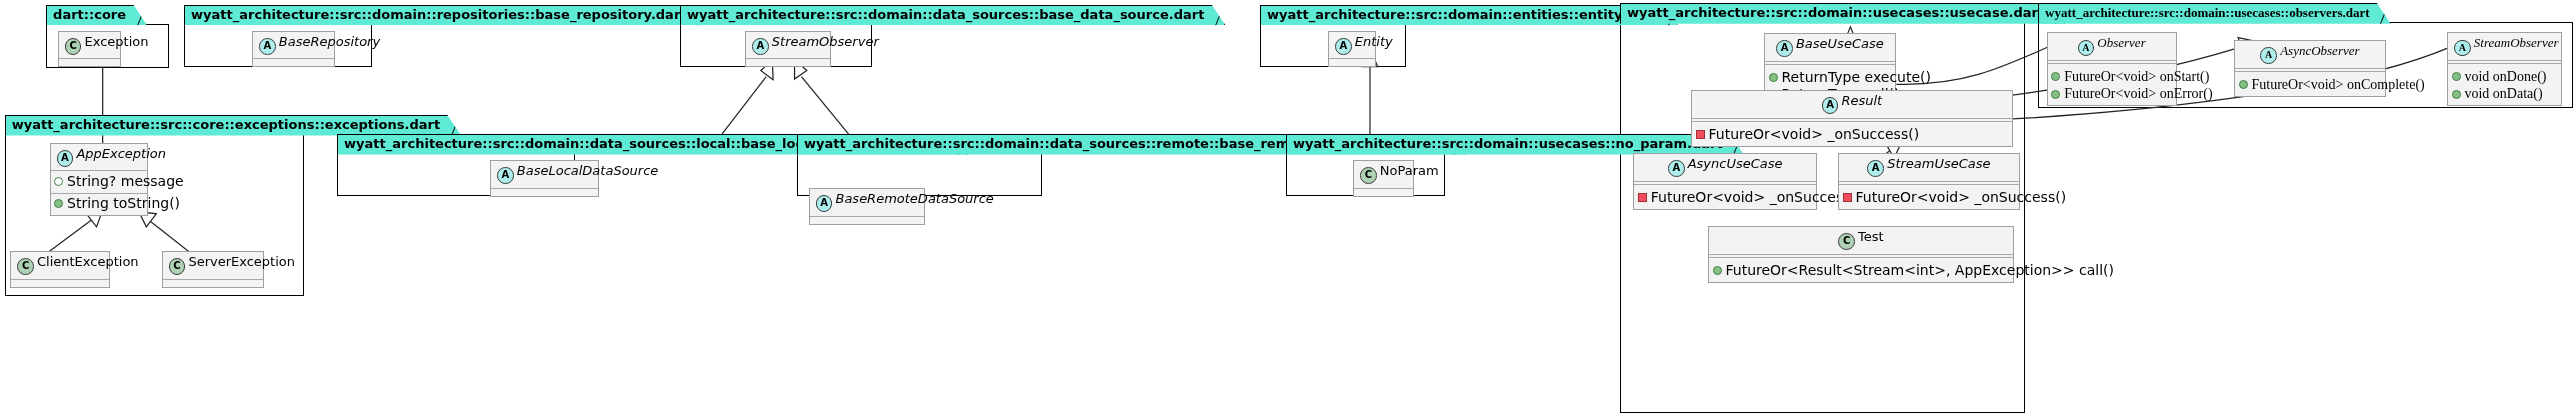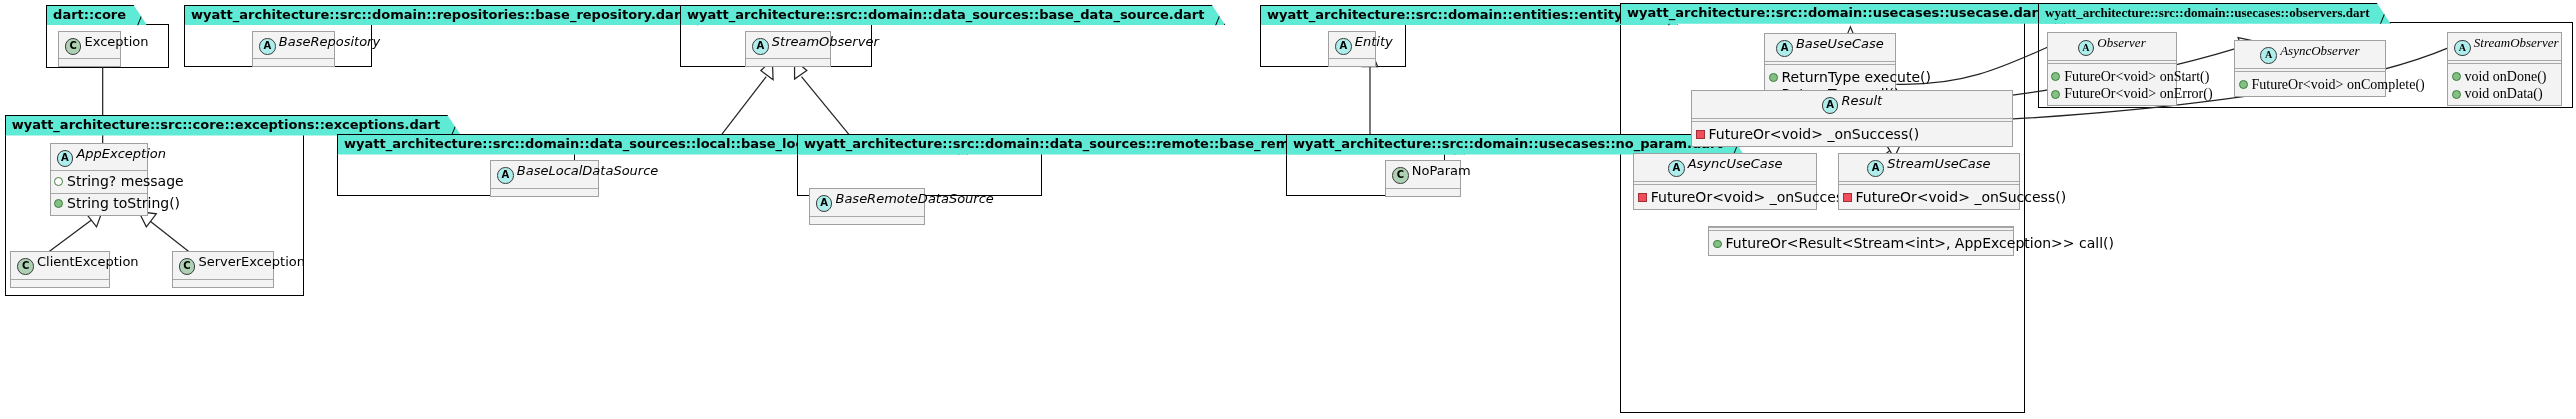--- a/index.html
+++ b/index.html
@@ -289,21 +289,21 @@
       </div>
 
       <div class="cls" style="left:4.6px; top:116px; width:100px;">
         <div class="cls-title">
           <span class="badge klass">C</span><span class="cls-name">ClientException</span>
         </div>
         <div class="cls-sep"></div>
         <div class="cls-members empty"></div>
       </div>
 
-      <div class="cls" style="left:156px; top:116px; width:102px;margin-left:10px;">
+      <div class="cls" style="left:156px; top:116px; width:102px;">
         <div class="cls-title">
           <span class="badge klass">C</span><span class="cls-name">ServerException</span>
         </div>
         <div class="cls-sep"></div>
         <div class="cls-members empty"></div>
       </div>
     </div>
   </div>
 
   <div class="pkg" style="left:337px; top:134px; width:238px; height:63px;">
@@ -328,21 +328,21 @@
         </div>
         <div class="cls-sep"></div>
         <div class="cls-members empty"></div>
       </div>
     </div>
   </div>
 
   <div class="pkg" style="left:1286px; top:134px; width:159px; height:63px;">
     <div class="pkg-tab">wyatt_architecture::src::domain::usecases::no_param.dart</div>
     <div class="pkg-body" style="height:43px;">
-      <div class="cls" style="left:66px; top:6.1px; width:76px;margin-left:32px;">
+      <div class="cls" style="left:66px; top:6.1px; width:61px;">
         <div class="cls-title">
           <span class="badge klass">C</span><span class="cls-name">NoParam</span>
         </div>
         <div class="cls-sep"></div>
         <div class="cls-members empty"></div>
       </div>
     </div>
   </div>
 
   <div class="pkg" style="left:1620px; top:3.1px; width:405px; height:412px;">
@@ -399,20 +399,23 @@
         <div class="cls-sep double"></div>
         <div class="cls-members">
           <div class="member">
             <span class="vis private"></span>
             <span>FutureOr&lt;void&gt; _onSuccess()</span>
           </div>
         </div>
       </div>
 
       <div class="cls" style="left:87px; top:203px; width:306px;">
+        <div class="cls-title">
+          <span class="badge klass">C</span><span class="cls-name">Test</span>
+        </div>
         <div class="cls-sep double"></div>
         <div class="cls-members">
           <div class="member">
             <span class="vis public"></span>
             <span>FutureOr&lt;Result&lt;Stream&lt;int&gt;, AppException&gt;&gt; call()</span>
           </div>
         </div>
       </div>
 
     </div>

